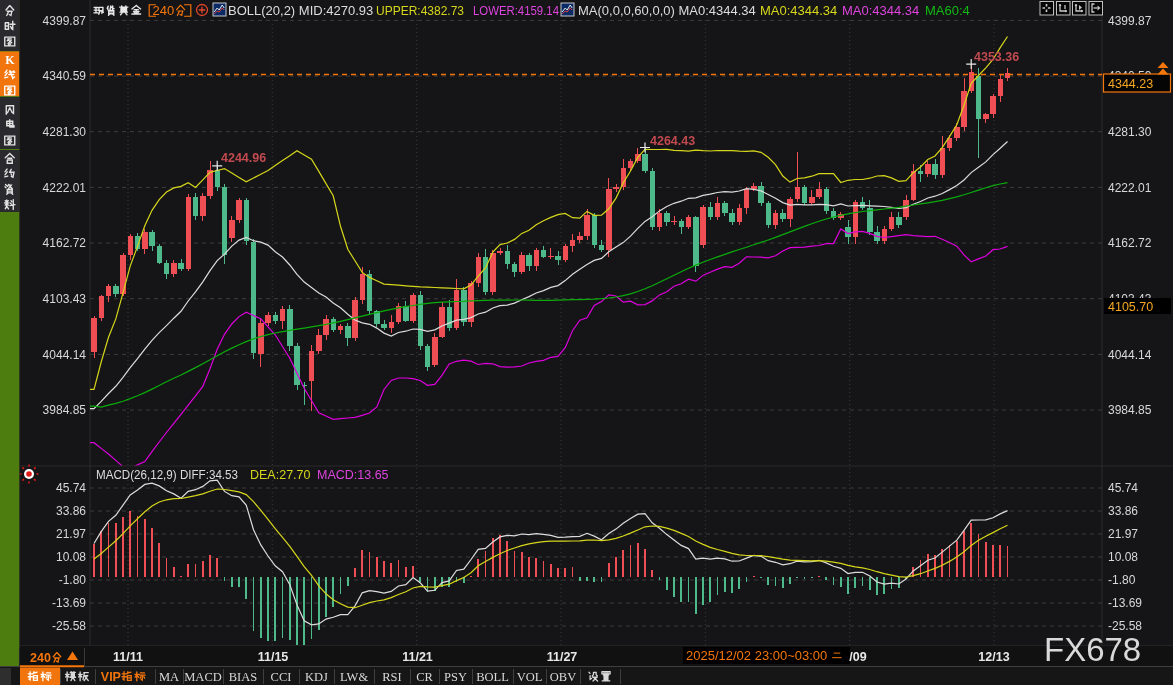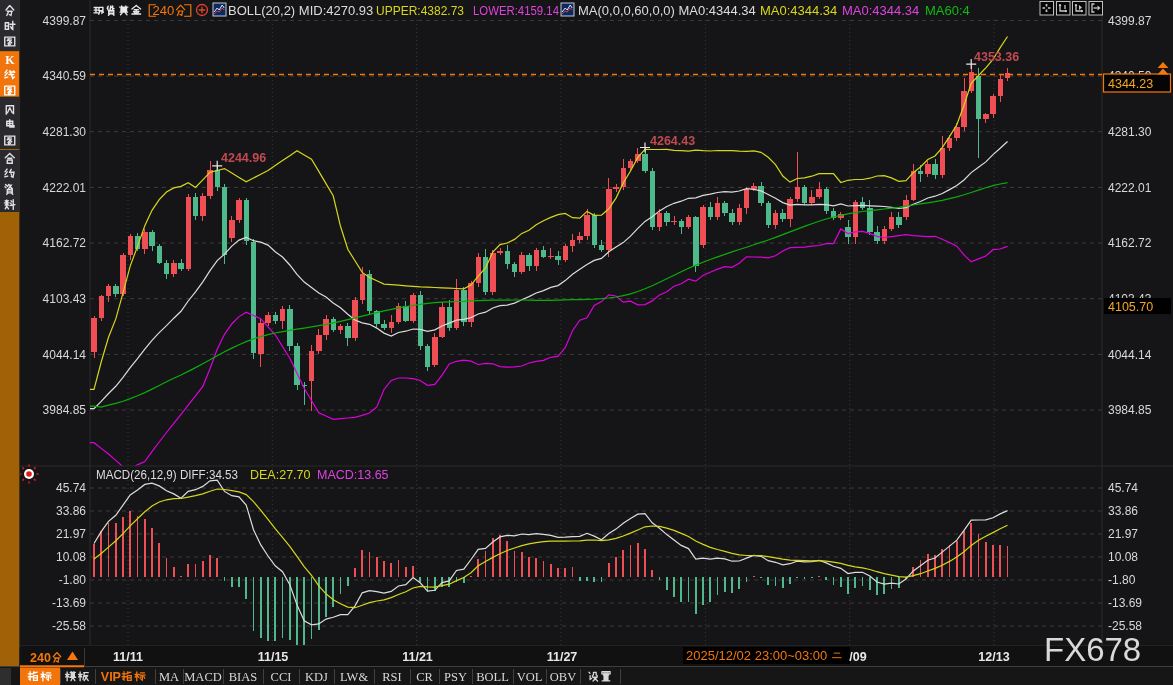--- a/index.html
+++ b/index.html
@@ -1,14 +1,14 @@
 <!DOCTYPE html>
 <html><head><meta charset="utf-8"><style>
 html,body{margin:0;padding:0;background:#000;}
-#app{position:relative;width:1173px;height:685px;background:#a16207;overflow:hidden;
+#app{position:relative;width:1173px;height:685px;background:#4d7c0f;overflow:hidden;
 font-family:"Liberation Sans", sans-serif;}
 #chartbg{position:absolute;left:20px;top:0;width:1153px;height:645px;background:#151517;}
 #datebg{position:absolute;left:20px;top:645px;width:1153px;height:21px;background:#111;}
 svg{position:absolute;left:0;top:0;}
 </style></head>
 <body>
 <div id="app">
 <div id="chartbg"></div>
     <div id="datebg"></div>
 <svg width="1173" height="685" viewBox="0 0 1173 685" font-family="&quot;Liberation Sans&quot;, sans-serif">

